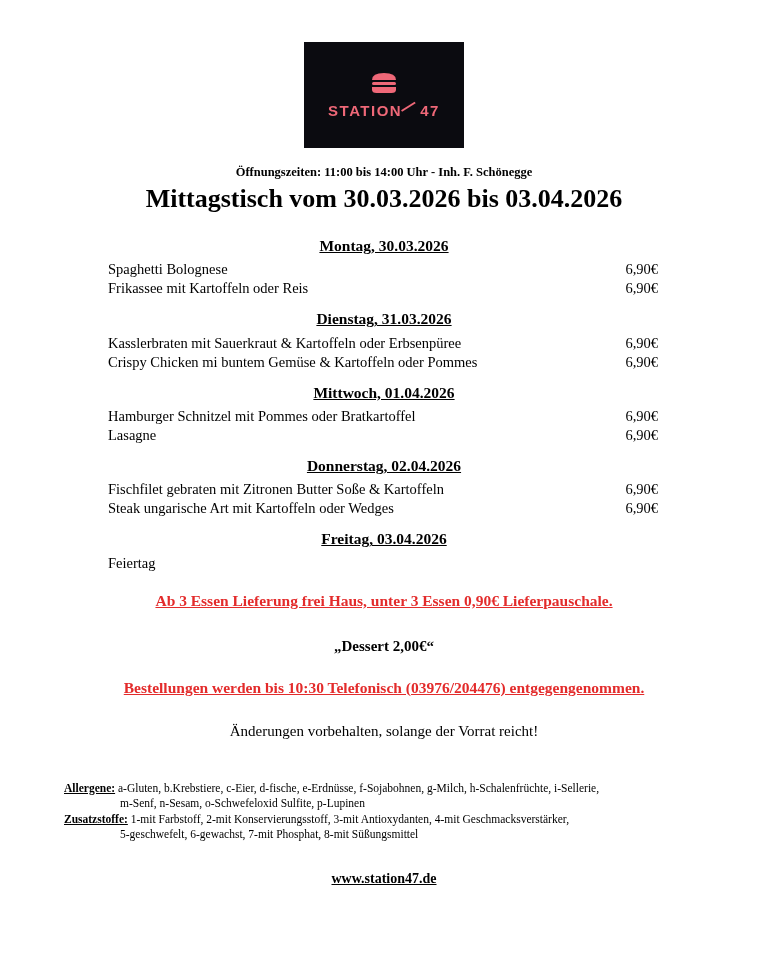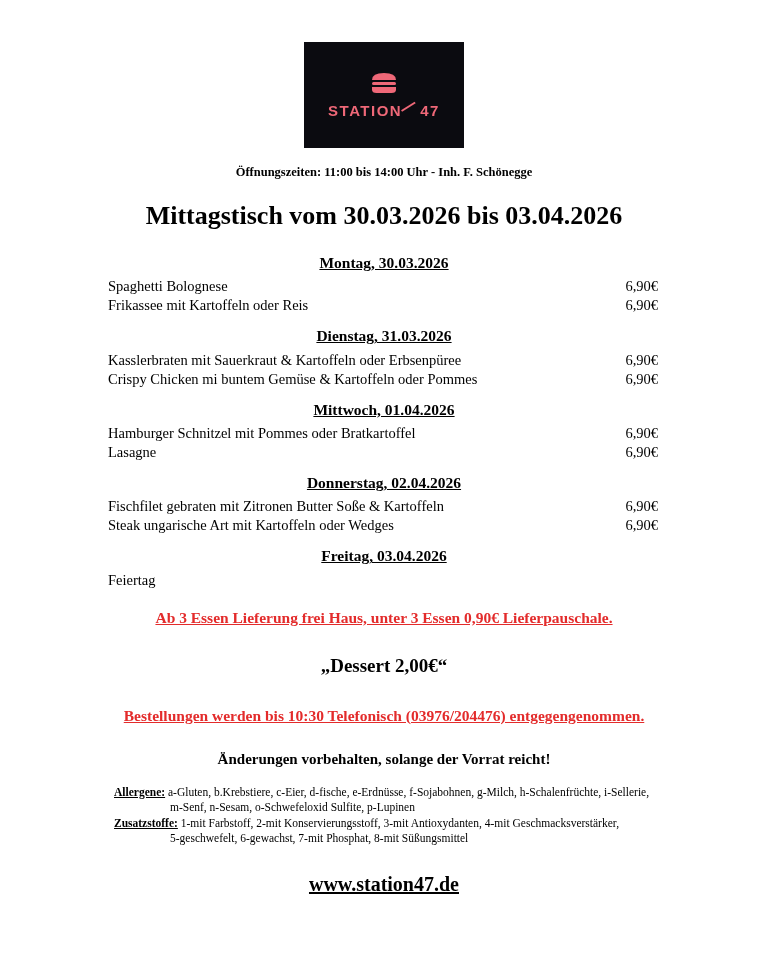--- a/index.html
+++ b/index.html
@@ -30,21 +30,21 @@
   }
   .slash {
     width: 16px; height: 2px;
     background: var(--logo-pink, #ef6878);
     transform: rotate(-32deg) translateY(-5px);
     margin: 0 1px;
   }
 
   
   .address-block { margin-top: 15px; text-align: center; font-weight: bold; font-size: 12.5px; line-height: 1.45; }
-  .page-title { margin-top: 20px; text-align: center; font-weight: bold; font-size: 26px; line-height: 1.15; }
+  .page-title { margin-top: 3px; text-align: center; font-weight: bold; font-size: 26px; line-height: 1.15; }
 
   
   .menu { margin-top: 22px; }
   .day { margin-bottom: 11px; }
   .day-header {
     text-align: center; font-weight: bold; font-size: 15.5px;
     text-decoration: underline; line-height: 1.25; margin-bottom: 5px;
   }
   .menu-row {
     display: flex; justify-content: space-between;
@@ -54,31 +54,31 @@
   .item-name { text-align: left; }
   .item-price { text-align: left; white-space: nowrap; }
 
   
   .note-red {
     margin-top: 18px; text-align: center;
     color: var(--accent-red, #e32b2b);
     font-weight: bold; font-size: 15.5px;
     text-decoration: underline; line-height: 1.3;
   }
-  .dessert { margin-top: 26px; text-align: center; font-weight: bold; font-size: 19px; line-height: 1.25; }
-  .note-orders { margin-top: 28px; }
-  .disclaimer { margin-top: 24px; text-align: center; font-weight: bold; font-size: 15px; line-height: 1.25; }
+  .dessert { margin-top: 26px; text-align: center; font-weight: bold; font-size: 15px; line-height: 1.25; }
+  .note-orders { margin-top: 22px; }
+  .disclaimer { margin-top: 24px; text-align: center; font-weight: normal; font-size: 15px; line-height: 1.25; }
 
   
-  .footer-info { margin-top: 16px; padding: 0 70px 0 114px; font-size: 11.5px; line-height: 1.35; }
+  .footer-info { margin-top: 40px; padding: 0 70px 0 64px; font-size: 11.5px; line-height: 1.35; }
   .flabel { font-weight: bold; text-decoration: underline; }
   .indent { padding-left: 56px; }
   .website { margin-top: 26px; text-align: center; }
   .website a {
-    color: #000; font-weight: bold; font-size: 20px;
+    color: #000; font-weight: bold; font-size: 14px;
     text-decoration: underline; cursor: pointer;
   }
 </style>
 </head>
 <body>
 
 <div class="page">
 
   <div class="logo-box">
     <svg class="burger-svg" width="30" height="24" viewBox="0 0 30 24" aria-hidden="true">

